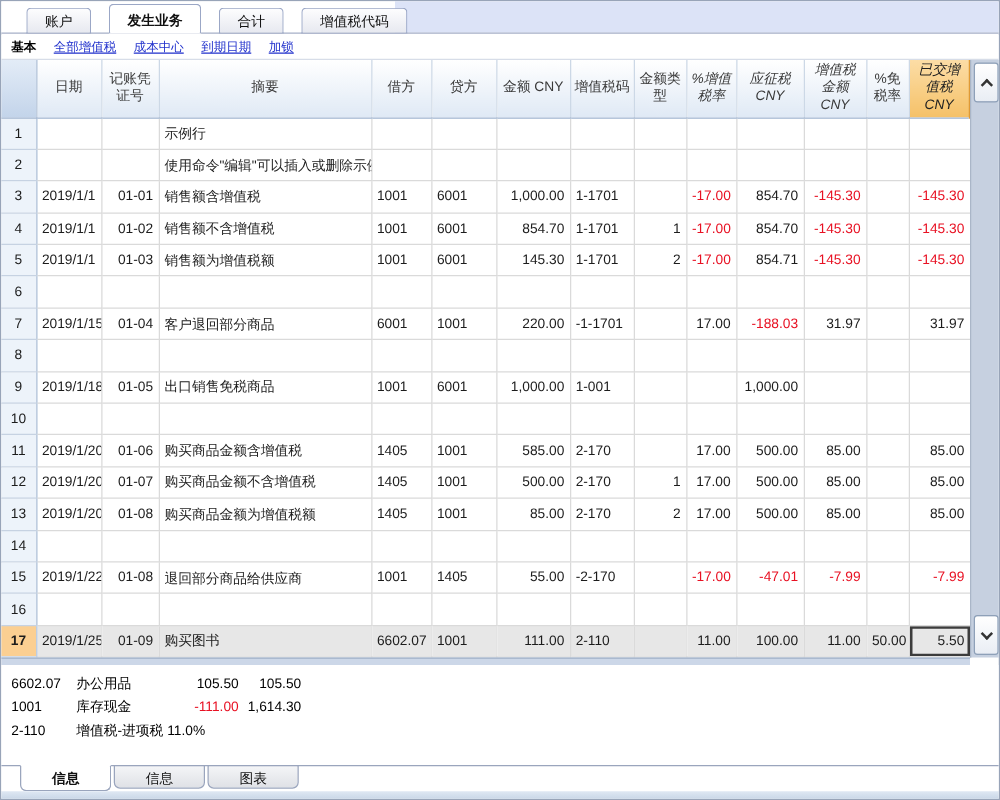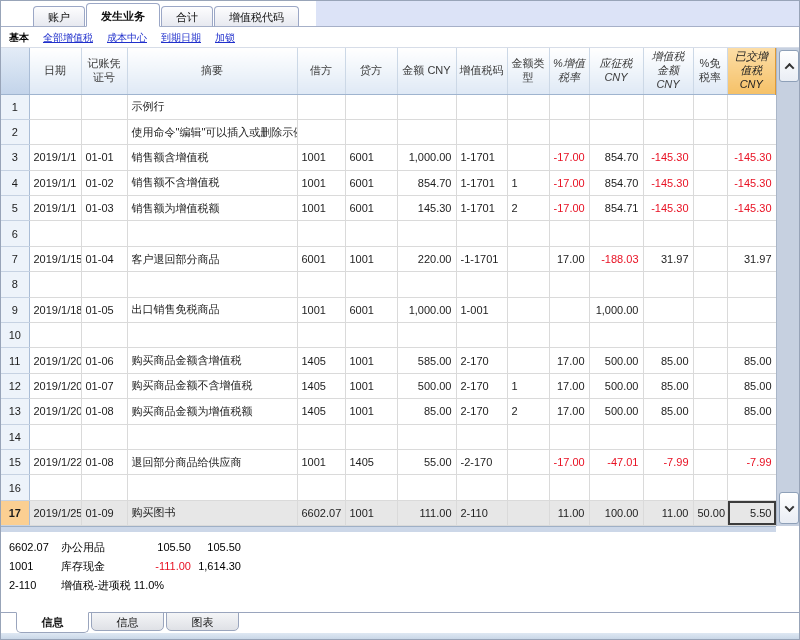--- a/index.html
+++ b/index.html
@@ -3,21 +3,21 @@
 <meta charset="utf-8">
 <style>
   html,body{margin:0;padding:0;background:#f0f0f0;}
   *{box-sizing:border-box;font-family:"Liberation Sans",sans-serif;}
   .app{position:relative;width:800px;height:640px;background:#fff;overflow:hidden;border:1px solid #98a4b8;}
 
   
   .tabstrip{position:absolute;top:0;left:0;width:100%;height:26px;
     background:linear-gradient(to right,#ffffff 0,#ffffff 315px,#dce3f7 315px,#dce3f7 100%);
     border-bottom:1px solid #a6b0c8;}
-  .tabstrip .tabs{position:absolute;left:20px;bottom:-1px;display:flex;gap:1px;margin-left:12px;}
+  .tabstrip .tabs{position:absolute;left:20px;bottom:-1px;display:flex;gap:14px;}
   .tab{height:21px;padding:3px 14px 0 14px;font-size:11px;color:#111;
     background:linear-gradient(#fdfdfe,#e7e9f0);border:1px solid #9ba7c6;border-bottom:1px solid #a6b0c8;
     border-radius:4px 4px 0 0;cursor:default;white-space:nowrap;}
   .tab.active{background:#fff;font-weight:bold;border-bottom:1px solid #fff;height:24px;padding-top:5px;margin-top:-3px;}
 
   
   .toolbar{position:absolute;top:27px;left:0;width:100%;height:20px;background:#fff;
     border-bottom:1px solid #d7dde8;font-size:10px;display:flex;align-items:center;gap:14px;padding:0 8px;}
   .toolbar .basic{font-weight:bold;color:#000;}
   .toolbar a{color:#2030cc;text-decoration:underline;cursor:pointer;white-space:nowrap;}
@@ -31,21 +31,21 @@
     font-weight:normal;color:#3a3a3a;padding:1px 3px;line-height:1.25;text-align:center;overflow:hidden;}
   th.corner{background:linear-gradient(#e3ecf7,#c3d4ea);border-right:1px solid #aabdd6;}
   th.italic{font-style:italic;}
   th.selcol{background:linear-gradient(#fcdda6,#f5c168);border-left:1px solid #e09a35;border-right:2px solid #e09a35;
     font-weight:normal;font-style:italic;color:#222;}
   td{border-right:1px solid #dadada;border-bottom:1px solid #dadada;padding:1px 4px;background:#fff;
     white-space:nowrap;overflow:hidden;color:#1c1c1c;}
   td.rownum{background:#edf3fa;border-right:1px solid #aabdd6;border-bottom:1px solid #c6d2e2;text-align:center;}
   tr.selected td{background:#e7e7e7;}
   tr.selected td.rownum{background:#fbcf92;font-weight:bold;}
-  td.right{text-align:right;} td.center{text-align:left;} td.left{text-align:left;}
+  td.right{text-align:right;} td.center{text-align:right;} td.left{text-align:left;}
   td.red{color:#e81123;}
   td.active-cell{background:#fff;box-shadow:inset 0 0 0 2px #3c3c3c;}
 
   
   .vscroll{position:absolute;top:47px;left:775px;width:25px;height:478px;background:#c6d0e0;
     border-left:1px solid #aab6c8;display:flex;flex-direction:column;justify-content:space-between;align-items:center;padding:2px 0;}
   .scroll-btn{width:20px;height:32px;background:linear-gradient(#ffffff,#e9edf4);border:1px solid #8ea0b8;
     border-radius:3px;display:flex;align-items:center;justify-content:center;cursor:pointer;}
   .chev{width:7px;height:7px;border-top:2px solid #333;border-right:2px solid #333;display:block;}
   .chev.up{transform:rotate(-45deg) translate(-1px,1px);}

